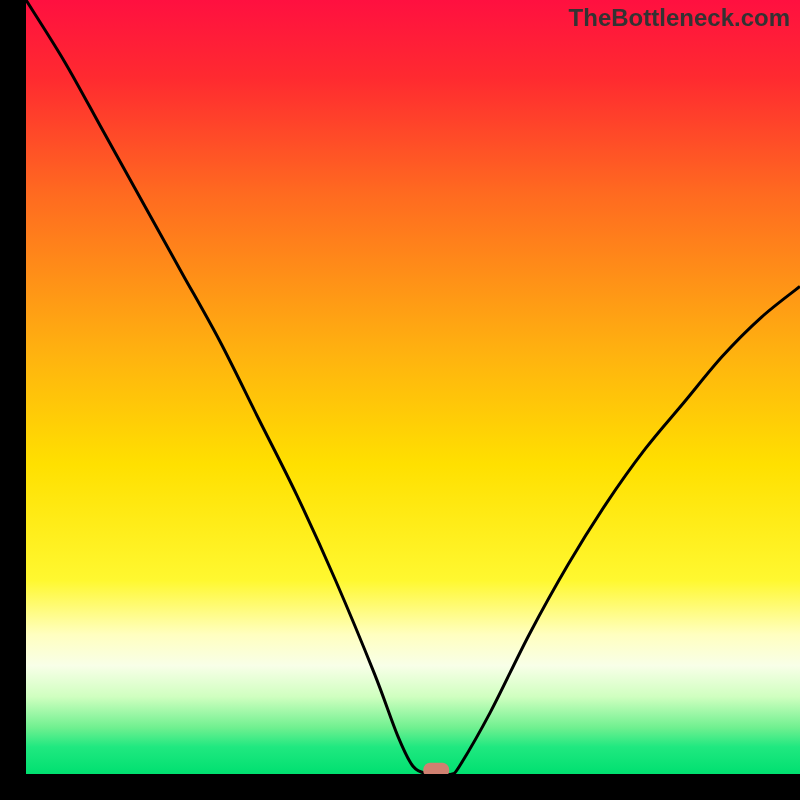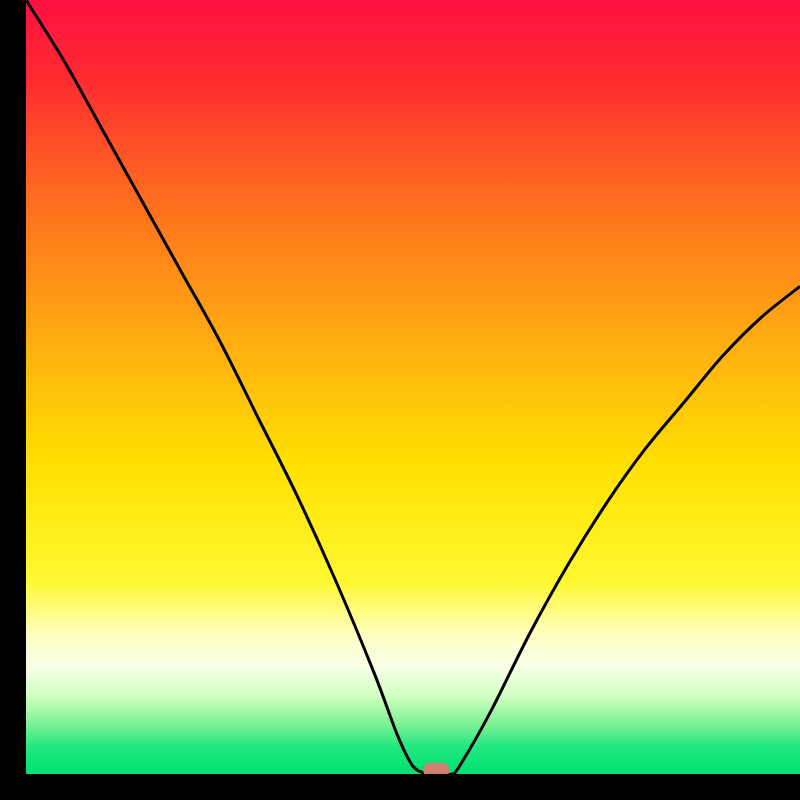--- a/index.html
+++ b/index.html
@@ -52,13 +52,14 @@
           <stop offset="96.5%" stop-color="#20e880"></stop>
           <stop offset="100%" stop-color="#00e070"></stop>
         </linearGradient>
     </defs>
     <rect id="plot-bg" fill="url(#bg-gradient)" x="26" y="0" width="774" height="774"></rect>
     <path id="curve" fill="none" stroke="#000000" stroke-width="3" d="M 26 0 C 32.45 10.319999999999995, 51.800000000000004 39.98999999999996, 64.7 61.919999999999966 C 77.60000000000001 83.84999999999997, 90.5 108.36000000000003, 103.4 131.58000000000004 C 116.30000000000001 154.80000000000004, 129.2 178.02, 142.1 201.24 C 155 224.46, 167.9 247.67999999999998, 180.8 270.9 C 193.70000000000002 294.11999999999995, 206.6 316.04999999999995, 219.5 340.55999999999995 C 232.4 365.06999999999994, 245.29999999999998 392.16, 258.2 417.96000000000004 C 271.09999999999997 443.76000000000005, 284 468.27000000000004, 296.9 495.36 C 309.79999999999995 522.45, 322.70000000000005 550.83, 335.6 580.5 C 348.5 610.17, 363.98 647.58, 374.3 673.38 C 384.62 699.18, 391.07 719.8199999999999, 397.52 735.3 C 403.96999999999997 750.78, 407.84 759.81, 413 766.26 C 418.16 772.71, 423.32 772.71, 428.48 774 C 433.64000000000004 775.29, 440.09000000000003 774, 443.96000000000004 774 C 447.83000000000004 774, 449.12000000000006 775.29, 451.70000000000005 774 C 454.28000000000003 772.71, 452.99000000000007 776.5799999999999, 459.44000000000005 766.26 C 465.89000000000004 755.94, 478.78999999999996 734.01, 490.4 712.08 C 502.01 690.1500000000001, 516.2 659.19, 529.1 634.6800000000001 C 542 610.1700000000001, 554.9 586.95, 567.8 565.02 C 580.6999999999999 543.0899999999999, 593.6 522.45, 606.5 503.1 C 619.4 483.75000000000006, 632.3000000000001 465.69000000000005, 645.2 448.9200000000001 C 658.1 432.1500000000001, 671 417.96000000000004, 683.9 402.48 C 696.8 387, 709.7 370.22999999999996, 722.6 356.03999999999996 C 735.5 341.84999999999997, 748.4 328.95000000000005, 761.3 317.34000000000003 C 774.1999999999999 305.73, 793.55 291.54, 800 286.38"></path>
     <rect id="marker" rx="7" ry="7" x="423.22" y="762.63" width="26" height="15" fill="#d08070"></rect>
     <rect id="left-border" fill="#000000" x="0" y="0" width="26" height="800"></rect>
     <rect id="bottom-border" fill="#000000" x="0" y="774" width="800" height="26"></rect>
   </svg>
+  <div class="watermark">TheBottleneck.com</div>
 </div>
 
 </body></html>

